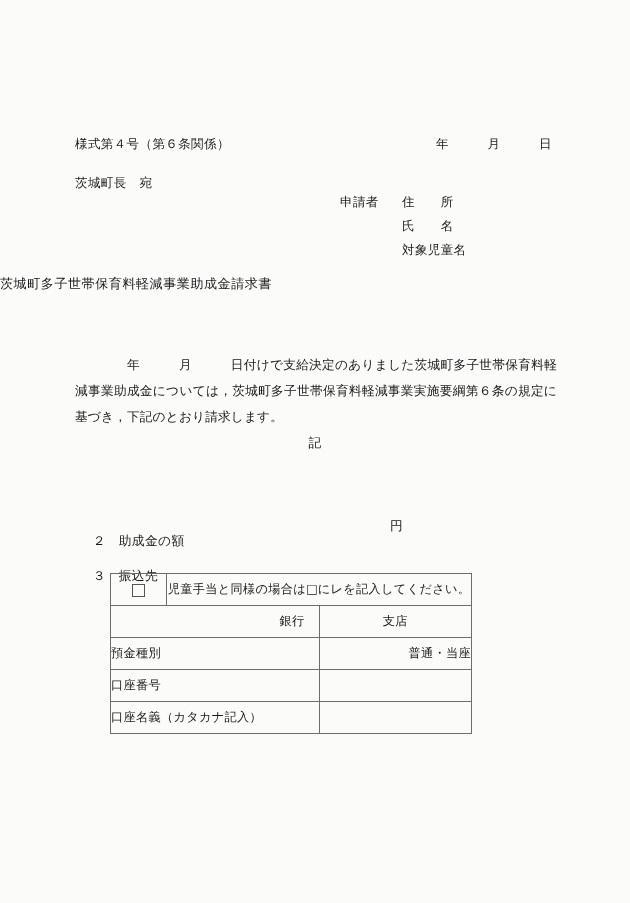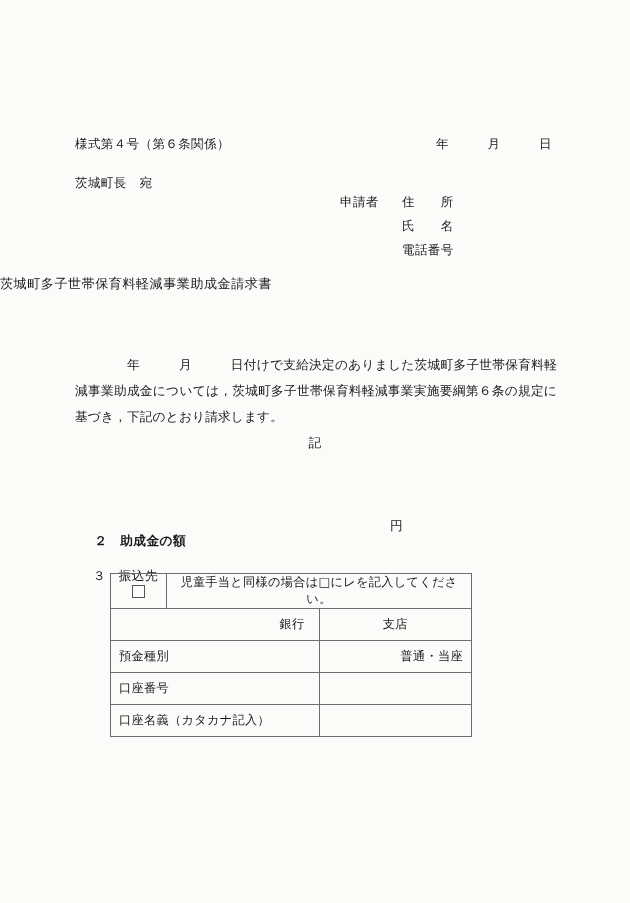--- a/index.html
+++ b/index.html
@@ -101,21 +101,21 @@
     left: 75px;
     font-size: 12.7px;
     letter-spacing: 0.4px;
     white-space: pre;
   }
   .item .num {
     display: inline-block;
     width: 26px;
   }
   .item-1 { top: 478px; }
-  .item-2 { top: 518px; font-weight: bold; }
+  .item-2 { top: 518px; }
   .item-3 { top: 553px; }
   .yen-unit {
     position: absolute;
     left: 390px;
     top: 518px;
     font-size: 12.7px;
     letter-spacing: 0.4px;
   }
   
   .bank-table {
@@ -124,21 +124,21 @@
     top: 573px;
     width: 362px;
     border-collapse: collapse;
     table-layout: fixed;
     font-size: 12.2px;
     letter-spacing: 0.3px;
   }
   .bank-table td {
     border: 1px solid #6d6d6d;
     height: 31px;
-    padding: 0 8px;
+    padding: 0 0;
     vertical-align: middle;
   }
   .cell-check {
     width: 55px;
     text-align: center;
     padding: 0 !important;
   }
   .checkbox-glyph {
     display: inline-block;
     width: 11px;
@@ -176,21 +176,21 @@
     <div class="applicant-row">
       <span class="applicant-label">申請者</span>
       <span class="applicant-field">住　　所</span>
     </div>
     <div class="applicant-row">
       <span class="applicant-label"></span>
       <span class="applicant-field">氏　　名</span>
     </div>
     <div class="applicant-row">
       <span class="applicant-label"></span>
-      <span class="applicant-field">電話番号</span>
+      <span class="applicant-field">対象児童名</span>
     </div>
   </div>
 
   <div class="abs doc-title">茨城町多子世帯保育料軽減事業助成金請求書</div>
 
   <div class="body-para">
     <span class="lead"></span><span>年　　　月　　　日付けで支給決定のありました茨城町多子世帯保育料軽減事業助成金については，茨城町多子世帯保育料軽減事業実施要綱第６条の規定に基づき，下記のとおり請求します。</span>
   </div>
 
   <div class="abs ki">記</div>

